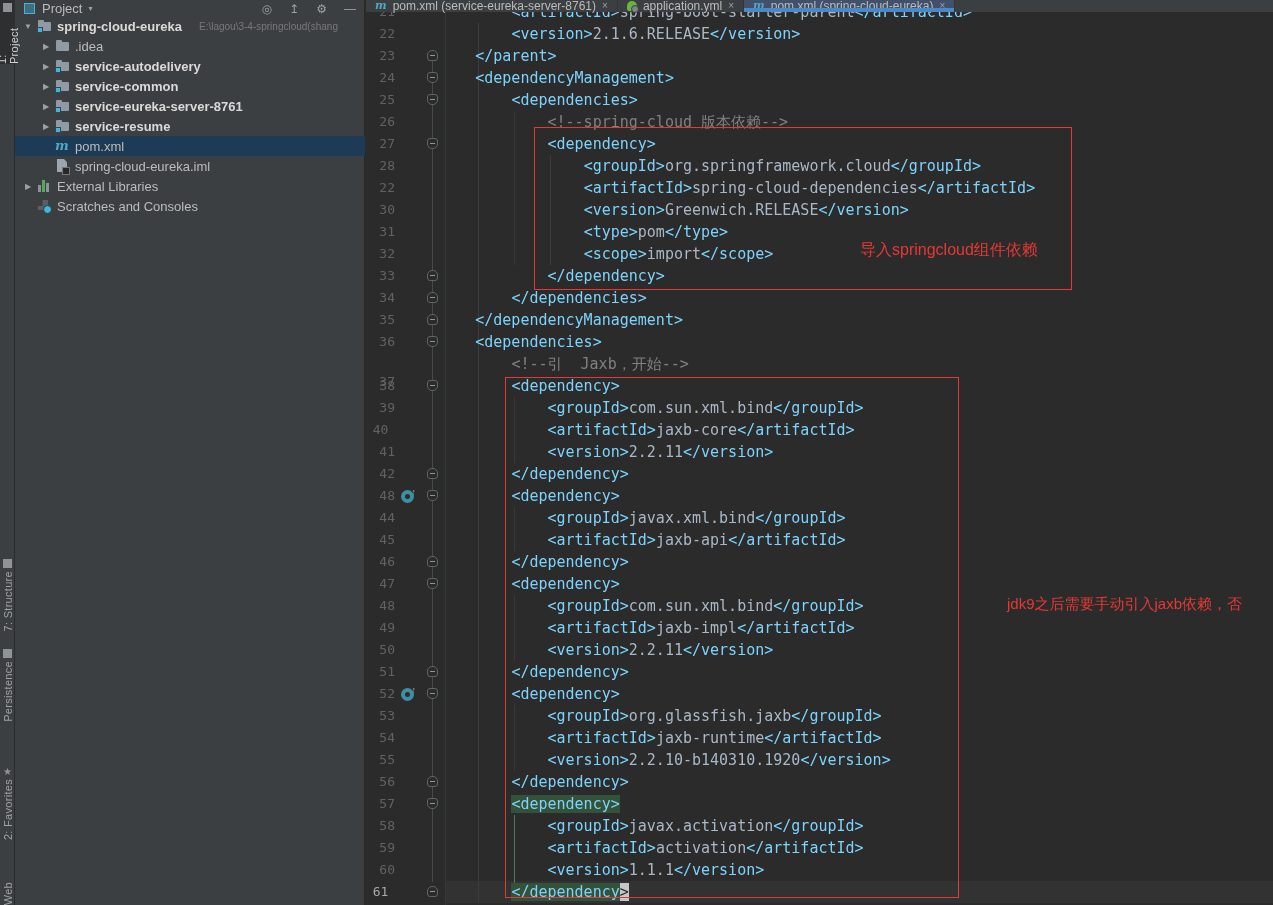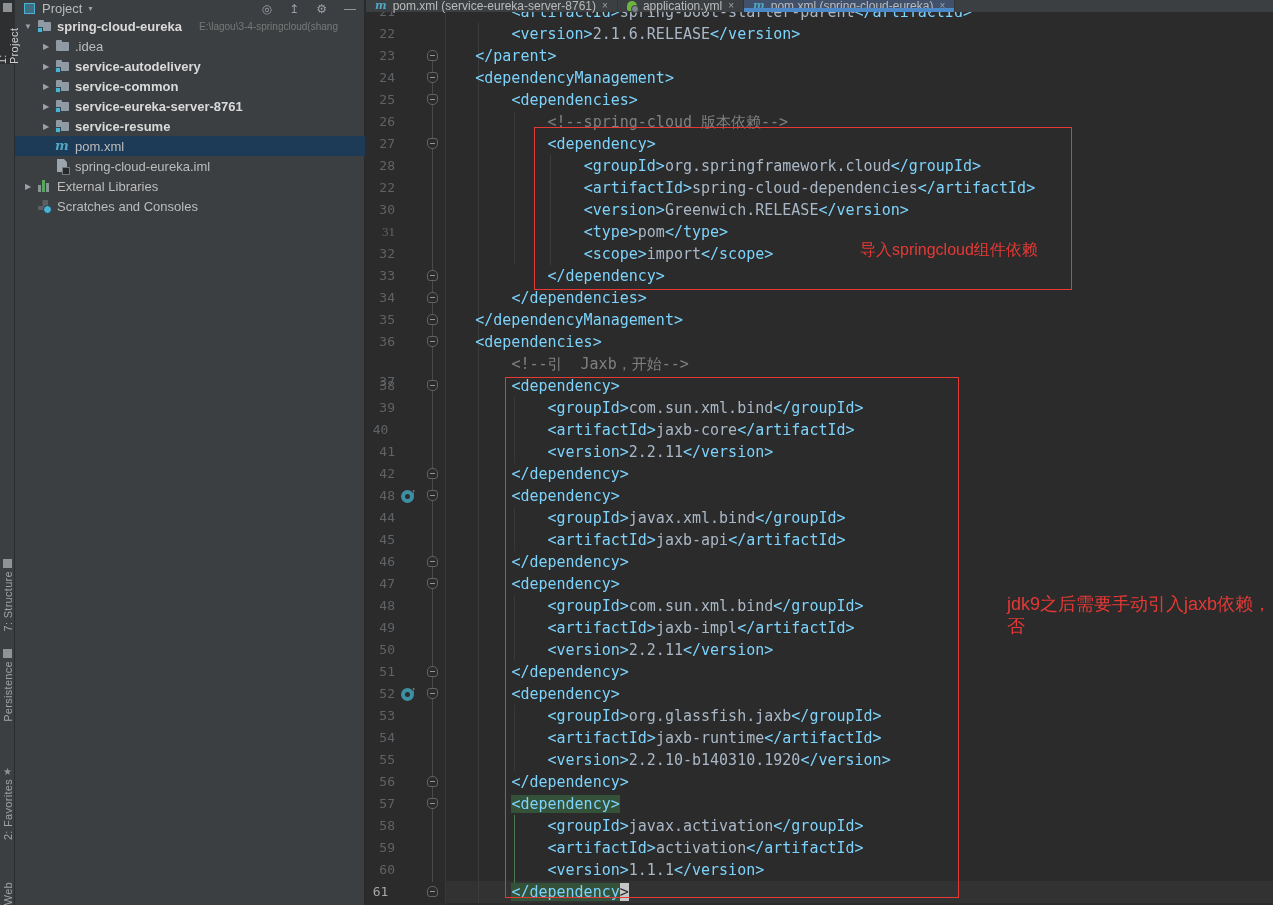--- a/index.html
+++ b/index.html
@@ -61,21 +61,21 @@
   .fold::after { content:""; position:absolute; left:2px; right:2px; top:4px; height:1px; background:#90959a; }
   .fold.open { border-radius:3px 3px 5px 5px; }
   .fold.close { border-radius:5px 5px 3px 3px; }
   .donut { position:absolute; left:35px; width:13px; height:13px; border:4px solid #3d8fa3; border-radius:50%; background:#2b2b2b; z-index:3; cursor:pointer; }
   .donut::after { content:"\2191"; position:absolute; top:-7px; right:-6px; font-size:9px; color:#9aa0a5; }
 
   
   .red-box { position:absolute; border:1px solid #e53935; z-index:6; pointer-events:none; }
   .red-label { position:absolute; color:#e53935; z-index:6; pointer-events:none; font-family:"Liberation Sans",sans-serif; }
   #anno-label-1 { font-size:16px; }
-  #anno-label-2 { font-size:18px; line-height:22px; }
+  #anno-label-2 { font-size:15px; line-height:22px; }
 
   
   #tabbar { position:absolute; left:0; top:0; right:0; height:12px; background:#3c3f41; display:flex; z-index:10; }
   .tab { position:relative; display:flex; align-items:center; gap:6px; padding:0 9px; font-size:12px; color:#bbbbbb; border-right:1px solid #323639; cursor:pointer; height:12px; }
   .tab.active { background:#41516b; }
   .tab.active::after { content:""; position:absolute; left:0; right:0; bottom:0; height:4px; background:#4a88c7; }
   .tab .t-maven { color:#4fa7c4; font:bold italic 11px/12px "DejaVu Serif",serif; }
   .tab .t-spring { width:10px; height:10px; border-radius:50% 50% 50% 2px; background:#6db33f; position:relative; }
   .tab .t-spring::after { content:""; position:absolute; right:-2px; bottom:-2px; width:6px; height:6px; border-radius:50%; background:#7d858c; border:1px solid #3c3f41; }
   .tab .t-close { color:#9aa0a6; font-size:10px; line-height:12px; }
@@ -205,21 +205,21 @@
       <div class="ln" style="top: 1px;">21</div>
       <div class="ln" style="top: 23px;">22</div>
       <div class="ln" style="top: 45px;">23</div>
       <div class="ln" style="top: 67px;">24</div>
       <div class="ln" style="top: 89px;">25</div>
       <div class="ln" style="top: 111px;">26</div>
       <div class="ln" style="top: 133px;">27</div>
       <div class="ln" style="top: 155px;">28</div>
       <div class="ln" style="top: 177px;">22</div>
       <div class="ln" style="top: 199px;">30</div>
-      <div class="ln" style="top: 221px; font-family: Liberation Serif, serif;">31</div>
+      <div class="ln" style="top: 221px;">31</div>
       <div class="ln" style="top: 243px;">32</div>
       <div class="ln" style="top: 265px;">33</div>
       <div class="ln" style="top: 287px;">34</div>
       <div class="ln" style="top: 309px;">35</div>
       <div class="ln" style="top: 331px;">36</div>
       <div class="ln" style="top: 371px;">37</div>
       <div class="ln" style="top: 375px;">38</div>
       <div class="ln" style="top: 397px;">39</div>
       <div class="ln" style="top: 419px; text-align: center;">40</div>
       <div class="ln" style="top: 441px;">41</div>

